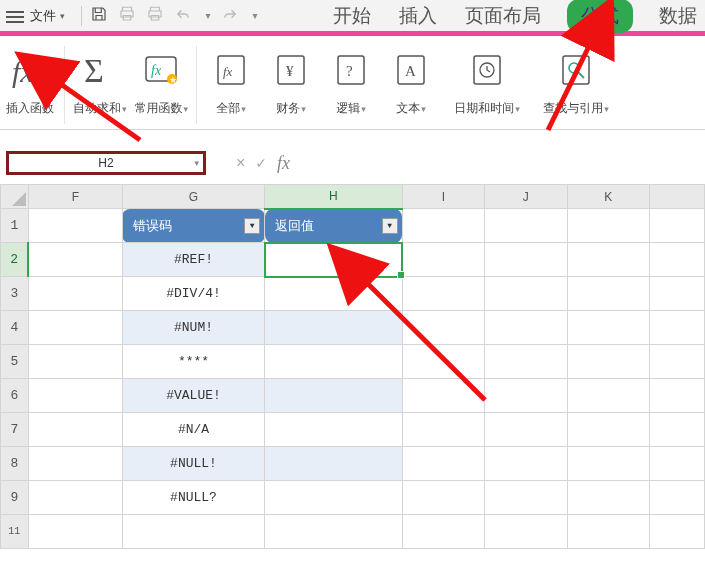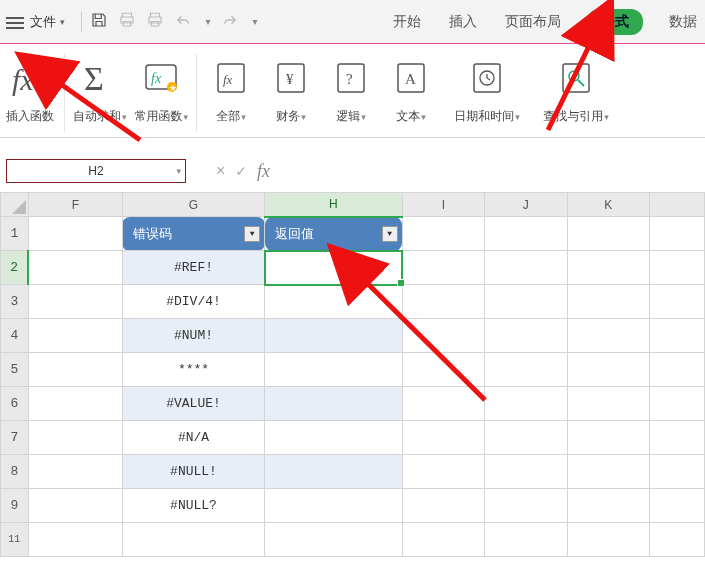--- a/index.html
+++ b/index.html
@@ -1,49 +1,49 @@
 <!DOCTYPE html>
 <html><head>
   <meta charset="utf-8">
   <style>
     * { margin:0; padding:0; box-sizing:border-box; }
     body { font-family:"Microsoft YaHei","SimSun",sans-serif; font-size:12px; background:#fff; color:#333;
            width:705px; height:569px; overflow:hidden; position:relative; }
 
     
-    .menubar { height:44px; background:#f3f3f3; display:flex; align-items:center; padding:0 6px;
-               border-bottom:1px solid #ec4899; }
+    .menubar { height:36px; background:#f3f3f3; display:flex; align-items:center; padding:0 6px;
+               border-bottom:5px solid #ec4899; }
     .menu-left { display:flex; align-items:center; gap:0; }
     .hamburger { width:18px; height:14px; display:flex; flex-direction:column; justify-content:space-between;
                  margin-right:6px; padding-top:2px; }
     .hamburger span { height:2px; background:#555; display:block; }
     .menu-file { font-size:13px; color:#333; margin-right:4px; }
     .menu-file-dd { font-size:9px; color:#666; margin-right:8px; }
     .qatsep { width:1px; height:20px; background:#ccc; margin:0 8px; }
     .qat { display:flex; align-items:center; gap:10px; }
     .qat svg { width:18px; height:18px; }
     .qat-dd { font-size:10px; color:#888; margin-left:4px; }
 
-    .tabs { margin-left:auto; display:flex; align-items:center; gap:24px; font-size:14px; }
+    .tabs { margin-left:auto; display:flex; align-items:center; gap:24px; font-size:19px; }
     .tab { color:#555; cursor:pointer; padding:4px 2px; }
-    .tab.active { background:#2fa84f; color:#0f172a; padding:4px 14px; border-radius:12px;font-weight:bold; }
+    .tab.active { background:#2fa84f; color:#4c1d95; padding:4px 14px; border-radius:12px; }
 
     
     .ribbon { height:94px; background:#fff; border-bottom:1px solid #d6d6d6; display:flex; align-items:flex-start;
               padding:4px 0 0 0; }
     .rib-btn { display:flex; flex-direction:column; align-items:center; justify-content:flex-start;
                padding:6px 4px 0; min-width:60px; cursor:pointer; position:relative; }
     .rib-icon { height:48px; display:flex; align-items:center; justify-content:center; }
     .rib-lbl { font-size:12px; color:#444; margin-top:6px; display:flex; align-items:center; gap:1px; }
     .rib-lbl .dd { font-size:9px; color:#888; }
     .rib-sep { width:1px; height:78px; background:#e4e4e4; margin:6px 4px 0; }
 
     
     .fbar-area { margin-top:20px; display:flex; align-items:center; height:26px; padding-left:6px; }
-    .namebox { width:180px; height:24px; border:1px solid #7f1d1d; background:#fff; display:flex; align-items:center;
+    .namebox { width:200px; height:24px; border:3px solid #7f1d1d; background:#fff; display:flex; align-items:center;
                justify-content:center; position:relative; font-size:12px; color:#333; }
     .namebox .nbdd { position:absolute; right:4px; font-size:9px; color:#888; }
     .fb-btns { display:flex; align-items:center; gap:10px; margin-left:30px; color:#a8a8a8; }
     .fb-btns .fx { font-style:italic; font-family:"Times New Roman",serif; font-size:18px; color:#888; }
 
     
     .grid-wrap { margin-top:8px; position:relative; }
     table.sheet { border-collapse:collapse; table-layout:fixed; }
     .sheet th, .sheet td { border:1px solid #d4d4d4; font-weight:normal; }
     .sheet thead th { background:#e9e9e9; height:24px; font-size:12px; color:#555; text-align:center; }

